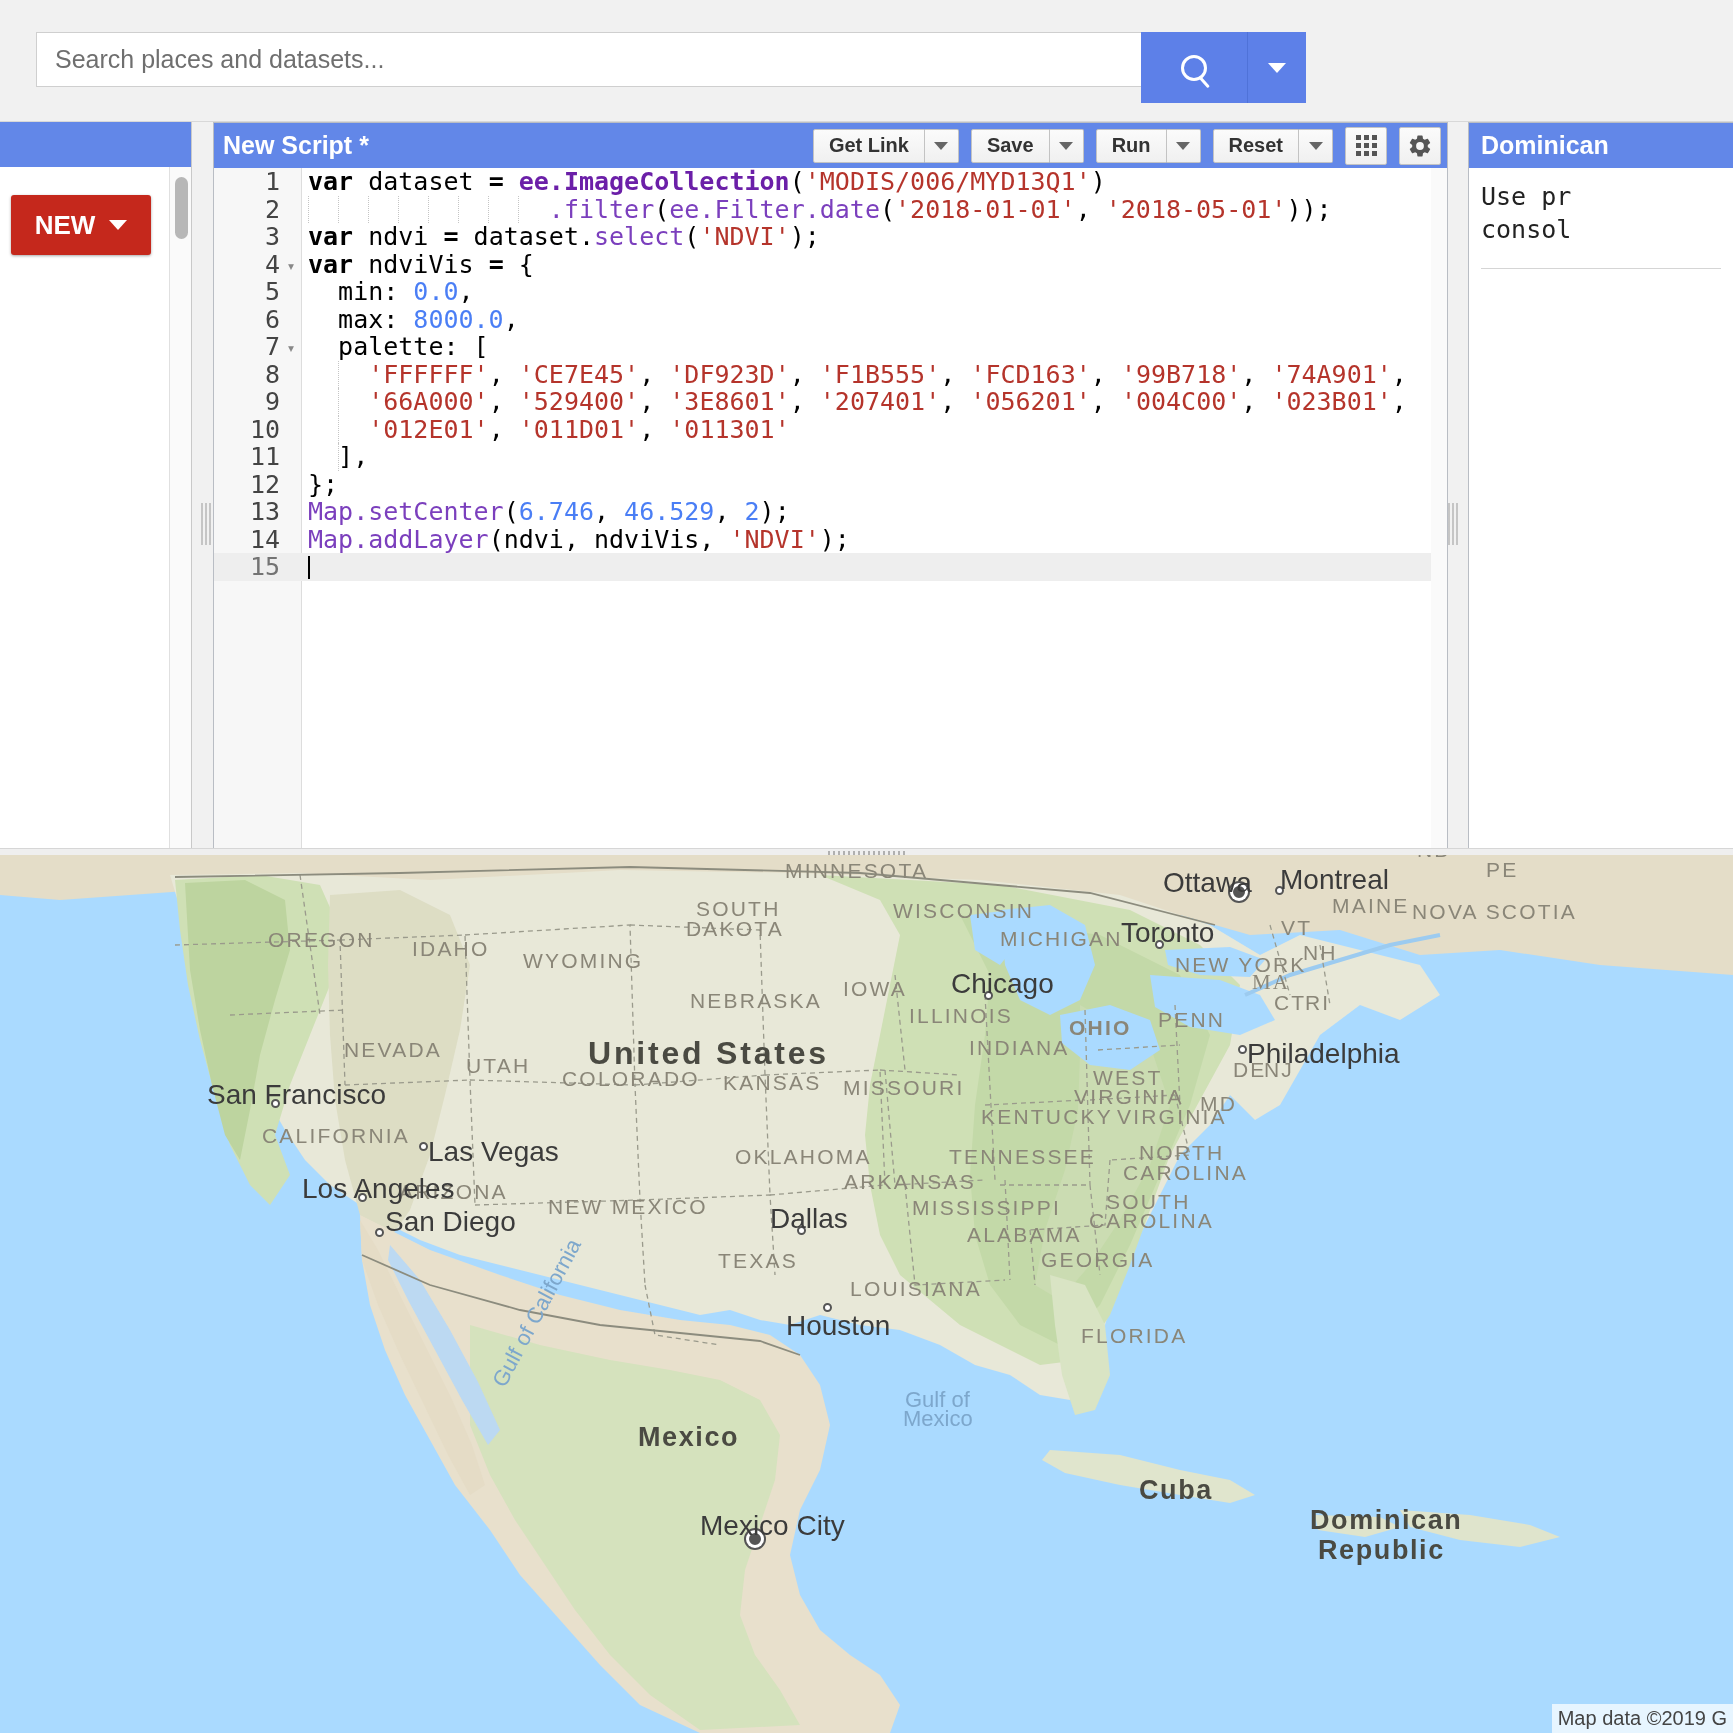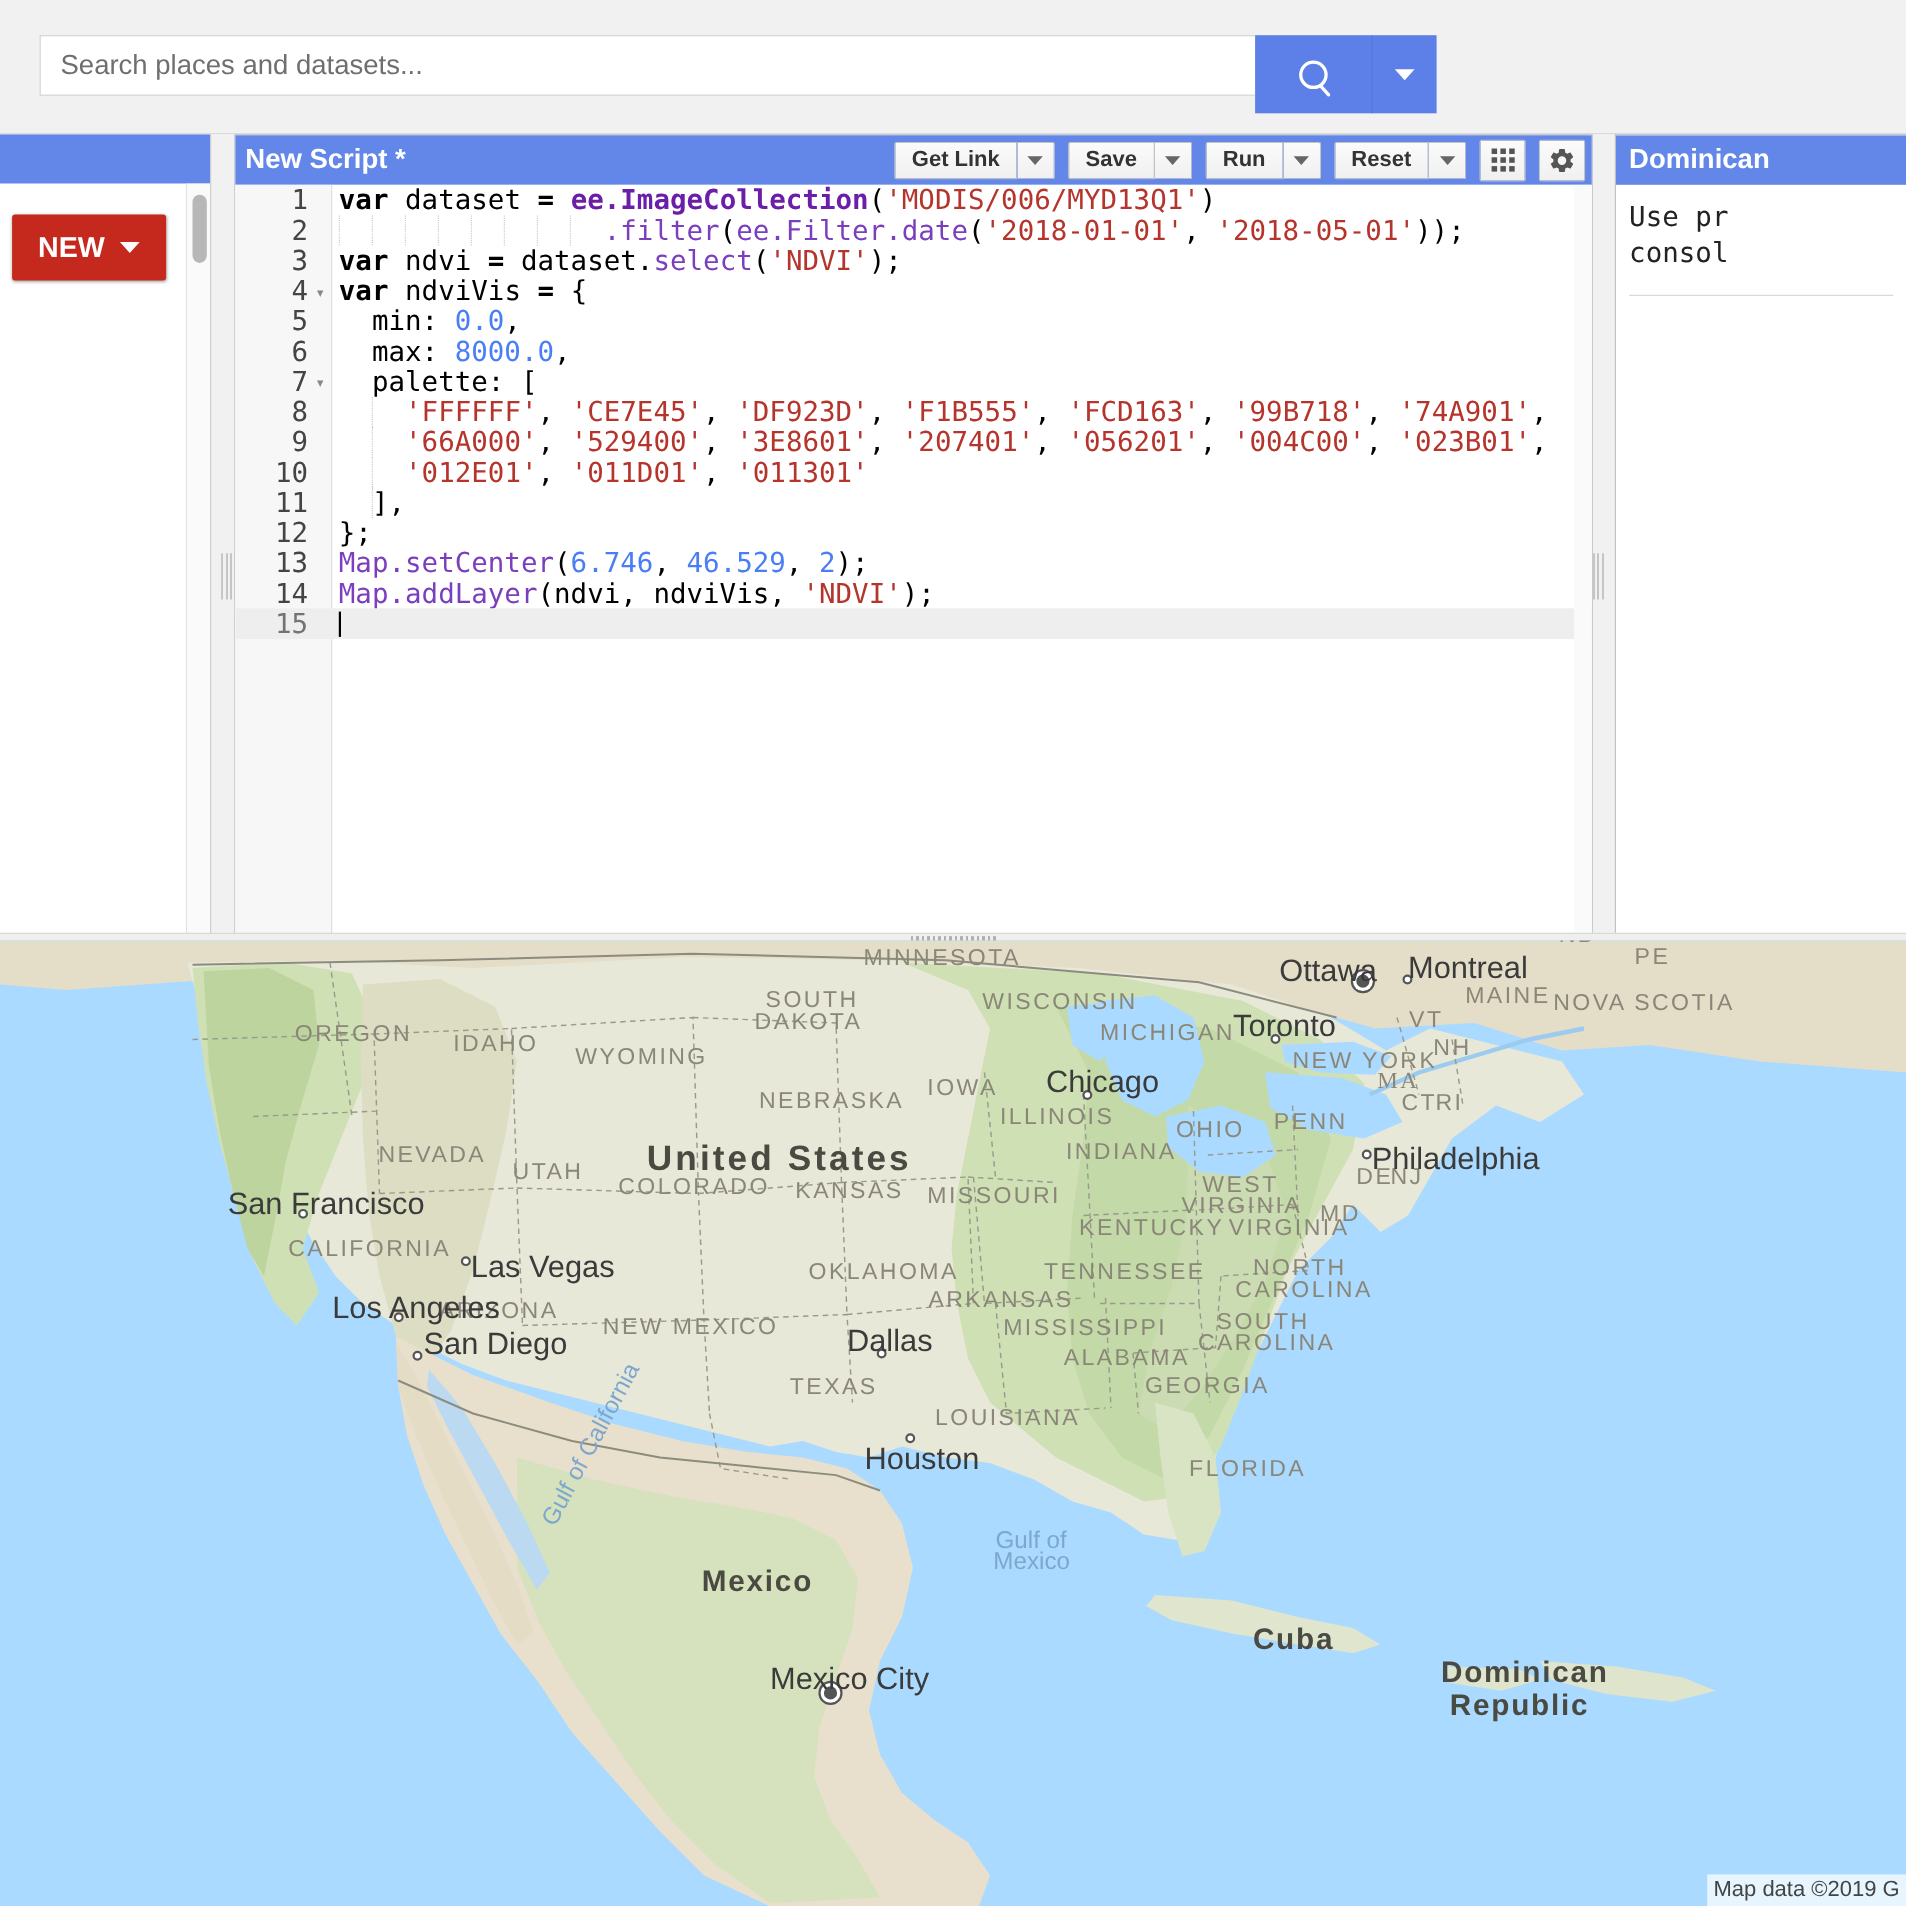--- a/index.html
+++ b/index.html
@@ -476,21 +476,21 @@
       <div class="label state-label" style="left: 843px; top: 122px;">IOWA</div>
       <div class="label state-label" style="left: 690px; top: 134px;">NEBRASKA</div>
       <div class="label state-label" style="left: 1175px; top: 98px;">NEW YORK</div>
       <div class="label state-label" style="left: 909px; top: 149px;">ILLINOIS</div>
       <div class="label state-label" style="left: 344px; top: 183px;">NEVADA</div>
       <div class="label state-label" style="left: 466px; top: 199px;">UTAH</div>
       <div class="label state-label" style="left: 562px; top: 212px;">COLORADO</div>
       <div class="label state-label" style="left: 723px; top: 216px;">KANSAS</div>
       <div class="label state-label" style="left: 843px; top: 221px;">MISSOURI</div>
       <div class="label state-label" style="left: 969px; top: 181px;">INDIANA</div>
-      <div class="label state-label" style="left: 1069px; top: 161px;">OHIO</div>
+      <div class="label state-label" style="left: 1069px; top: 161px; font-weight: bold;">OHIO</div>
       <div class="label state-label" style="left: 1158px; top: 153px;">PENN</div>
       <div class="label state-label" style="left: 262px; top: 269px;">CALIFORNIA</div>
       <div class="label state-label" style="left: 981px; top: 250px;">KENTUCKY</div>
       <div class="label state-label" style="left: 1117px; top: 250px;">VIRGINIA</div>
       <div class="label state-label" style="left: 1093px; top: 211px;">WEST</div>
       <div class="label state-label" style="left: 1074px; top: 230px;">VIRGINIA</div>
       <div class="label state-label" style="left: 735px; top: 290px;">OKLAHOMA</div>
       <div class="label state-label" style="left: 949px; top: 290px;">TENNESSEE</div>
       <div class="label state-label" style="left: 844px; top: 315px;">ARKANSAS</div>
       <div class="label state-label" style="left: 1139px; top: 286px;">NORTH</div>

